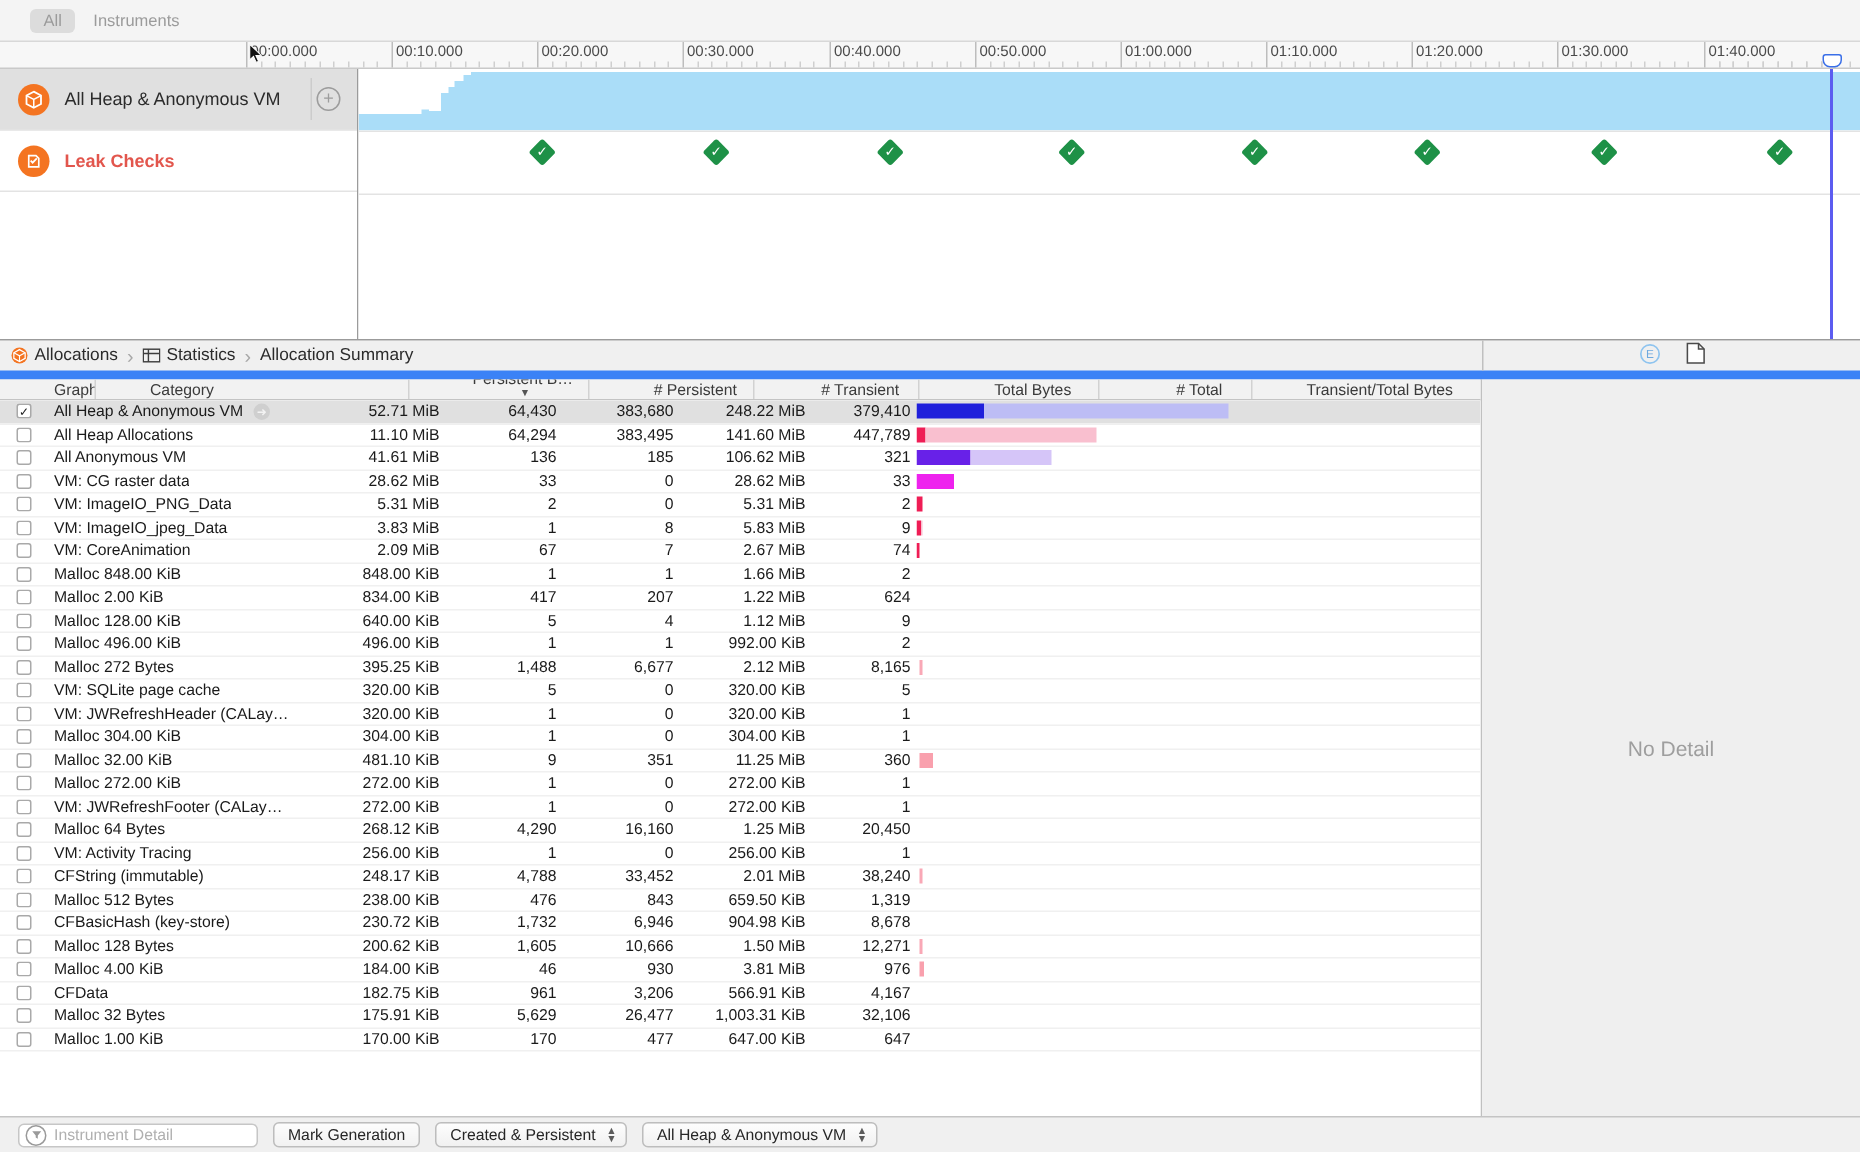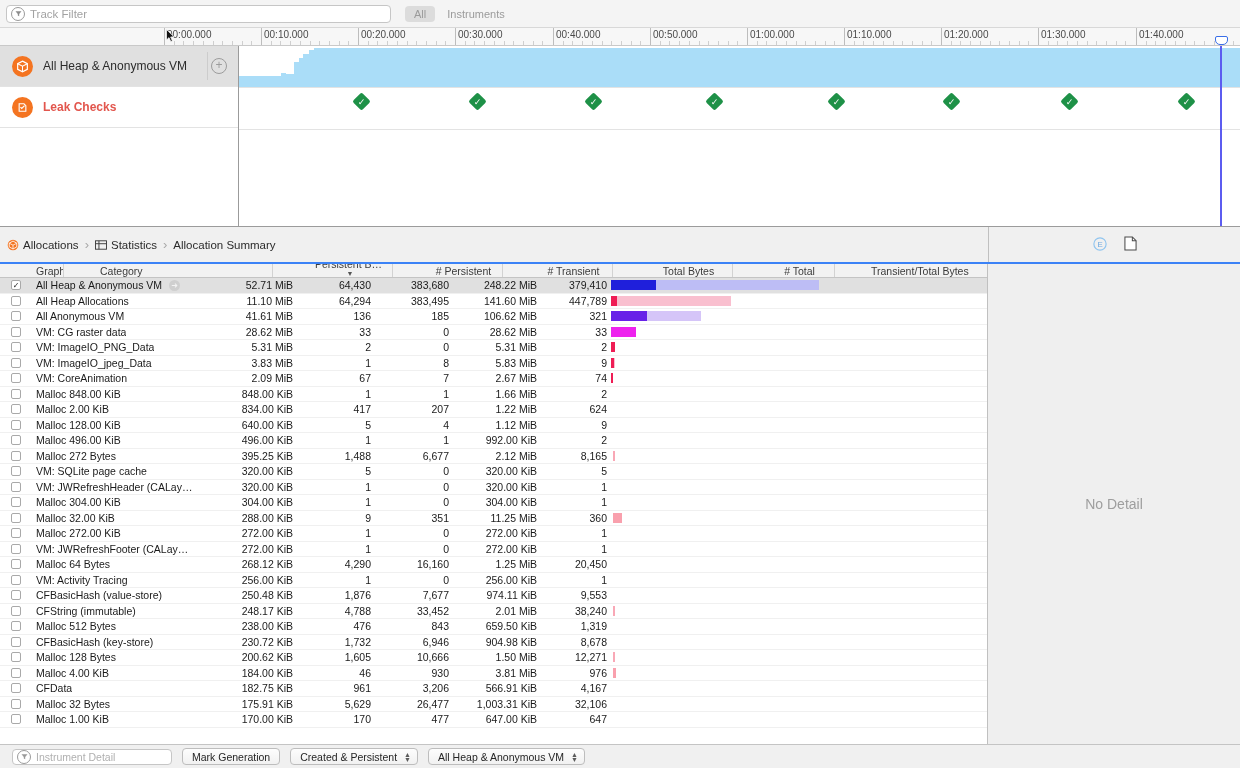--- a/index.html
+++ b/index.html
@@ -51,21 +51,21 @@
   .leak-mark{position:absolute;width:13px;height:13px;background:#1e9147;
              transform:rotate(45deg);border-radius:2px;}
   .leak-mark span{position:absolute;inset:0;transform:rotate(-45deg);
                   display:flex;align-items:center;justify-content:center;
                   color:#fff;font-size:9px;font-weight:bold;}
   .playhead{position:absolute;top:0;bottom:0;width:2px;background:#5c5cf0;}
   .playhead-knob{position:absolute;width:11px;height:7px;background:#fff;border:1.5px solid #3a6fe8;
                  border-radius:2px 2px 5px 5px;}
 
   
-  .crumbbar{height:37px;min-height:26px;background:#f0f0f0;border-bottom:2px solid #3b82f6;
+  .crumbbar{height:26px;min-height:26px;background:#f0f0f0;border-bottom:6px solid #3b82f6;
             display:flex;align-items:center;box-sizing:border-box;}
   .crumbs{display:flex;align-items:center;padding-left:7px;flex:1;}
   .crumb{display:flex;align-items:center;font-size:11.5px;color:#2b2b2b;}
   .crumb .cb-ico{margin-right:4px;display:flex;align-items:center;}
   .crumb-sep{color:#a8a8a8;margin:0 6px;font-size:13px;}
   .crumb-right{width:252px;min-width:252px;border-left:1px solid #c0c0c0;height:100%;
                display:flex;align-items:center;justify-content:center;gap:17px;box-sizing:border-box;}
 
   
   .body{flex:1;display:flex;min-height:0;}
@@ -107,28 +107,20 @@
   .popup{height:17px;background:linear-gradient(#fdfdfd,#f1f1f1);border:1px solid #bdbdbd;border-radius:4px;
          display:flex;align-items:center;padding:0 6px 0 9px;font-size:10.5px;color:#262626;box-sizing:border-box;gap:7px;}
   .stepper{display:flex;flex-direction:column;line-height:5px;font-size:7px;color:#5b5b5b;}
 </style>
 </head>
 <body>
 
 <div class="app">
 
   <div class="toolbar">
-    <div class="filter-field">
-      <span class="filter-glyph">
-        <svg width="9" height="9" viewBox="0 0 9 9">
-            <path d="M1.5 2.2h6L5.2 5v2.2L3.8 6.4V5z" fill="#8c8c8c"></path>
-          </svg>
-      </span>
-      <span class="filter-ph">Track Filter</span>
-    </div>
     <div class="seg-all">All</div>
     <div class="seg-instruments">Instruments</div>
   </div>
 
   <div class="ruler">
     <div class="ruler-lane" id="ruler-lane">
         <div class="tick-major" style="left: 164px;"></div>
         <div class="tick-label" style="left: 164px;">00:00.000</div>
         <div class="tick-minor" style="left: 174px;"></div>
         <div class="tick-minor" style="left: 183px;"></div>
@@ -678,21 +670,21 @@
           </div>
           <div class="trow">
             <div class="td" style="width: 32px; min-width: 32px; justify-content: center;">
               <span class="cb"></span>
             </div>
             <div class="td" style="width: 177px; min-width: 177px;">
               <span class="cat-wrap">
                 <span class="cat-txt">Malloc 32.00 KiB</span>
               </span>
             </div>
-            <div class="td r" style="width: 88px; min-width: 88px;">288.00 KiB</div>
+            <div class="td r" style="width: 88px; min-width: 88px;">481.10 KiB</div>
             <div class="td r" style="width: 78px; min-width: 78px;">9</div>
             <div class="td r" style="width: 78px; min-width: 78px;">351</div>
             <div class="td r" style="width: 88px; min-width: 88px;">11.25 MiB</div>
             <div class="td r" style="width: 70px; min-width: 70px;">360</div>
             <div class="td barcell" style="width: 370px; min-width: 370px; padding: 0px;">
               <span class="bar" style="width: 2px; background: rgb(239, 29, 85); opacity: 0;"></span>
               <span class="bar" style="width: 9px; background: rgb(249, 160, 173);"></span>
             </div>
           </div>
           <div class="trow">
@@ -756,38 +748,20 @@
             <div class="td" style="width: 177px; min-width: 177px;">
               <span class="cat-wrap">
                 <span class="cat-txt">VM: Activity Tracing</span>
               </span>
             </div>
             <div class="td r" style="width: 88px; min-width: 88px;">256.00 KiB</div>
             <div class="td r" style="width: 78px; min-width: 78px;">1</div>
             <div class="td r" style="width: 78px; min-width: 78px;">0</div>
             <div class="td r" style="width: 88px; min-width: 88px;">256.00 KiB</div>
             <div class="td r" style="width: 70px; min-width: 70px;">1</div>
-            <div class="td barcell" style="width: 370px; min-width: 370px; padding: 0px;">
-              <span class="bar" style="width: 2px; background: rgb(239, 29, 85); opacity: 0;"></span>
-            </div>
-          </div>
-          <div class="trow">
-            <div class="td" style="width: 32px; min-width: 32px; justify-content: center;">
-              <span class="cb"></span>
-            </div>
-            <div class="td" style="width: 177px; min-width: 177px;">
-              <span class="cat-wrap">
-                <span class="cat-txt">CFBasicHash (value-store)</span>
-              </span>
-            </div>
-            <div class="td r" style="width: 88px; min-width: 88px;">250.48 KiB</div>
-            <div class="td r" style="width: 78px; min-width: 78px;">1,876</div>
-            <div class="td r" style="width: 78px; min-width: 78px;">7,677</div>
-            <div class="td r" style="width: 88px; min-width: 88px;">974.11 KiB</div>
-            <div class="td r" style="width: 70px; min-width: 70px;">9,553</div>
             <div class="td barcell" style="width: 370px; min-width: 370px; padding: 0px;">
               <span class="bar" style="width: 2px; background: rgb(239, 29, 85); opacity: 0;"></span>
             </div>
           </div>
           <div class="trow">
             <div class="td" style="width: 32px; min-width: 32px; justify-content: center;">
               <span class="cb"></span>
             </div>
             <div class="td" style="width: 177px; min-width: 177px;">
               <span class="cat-wrap">

